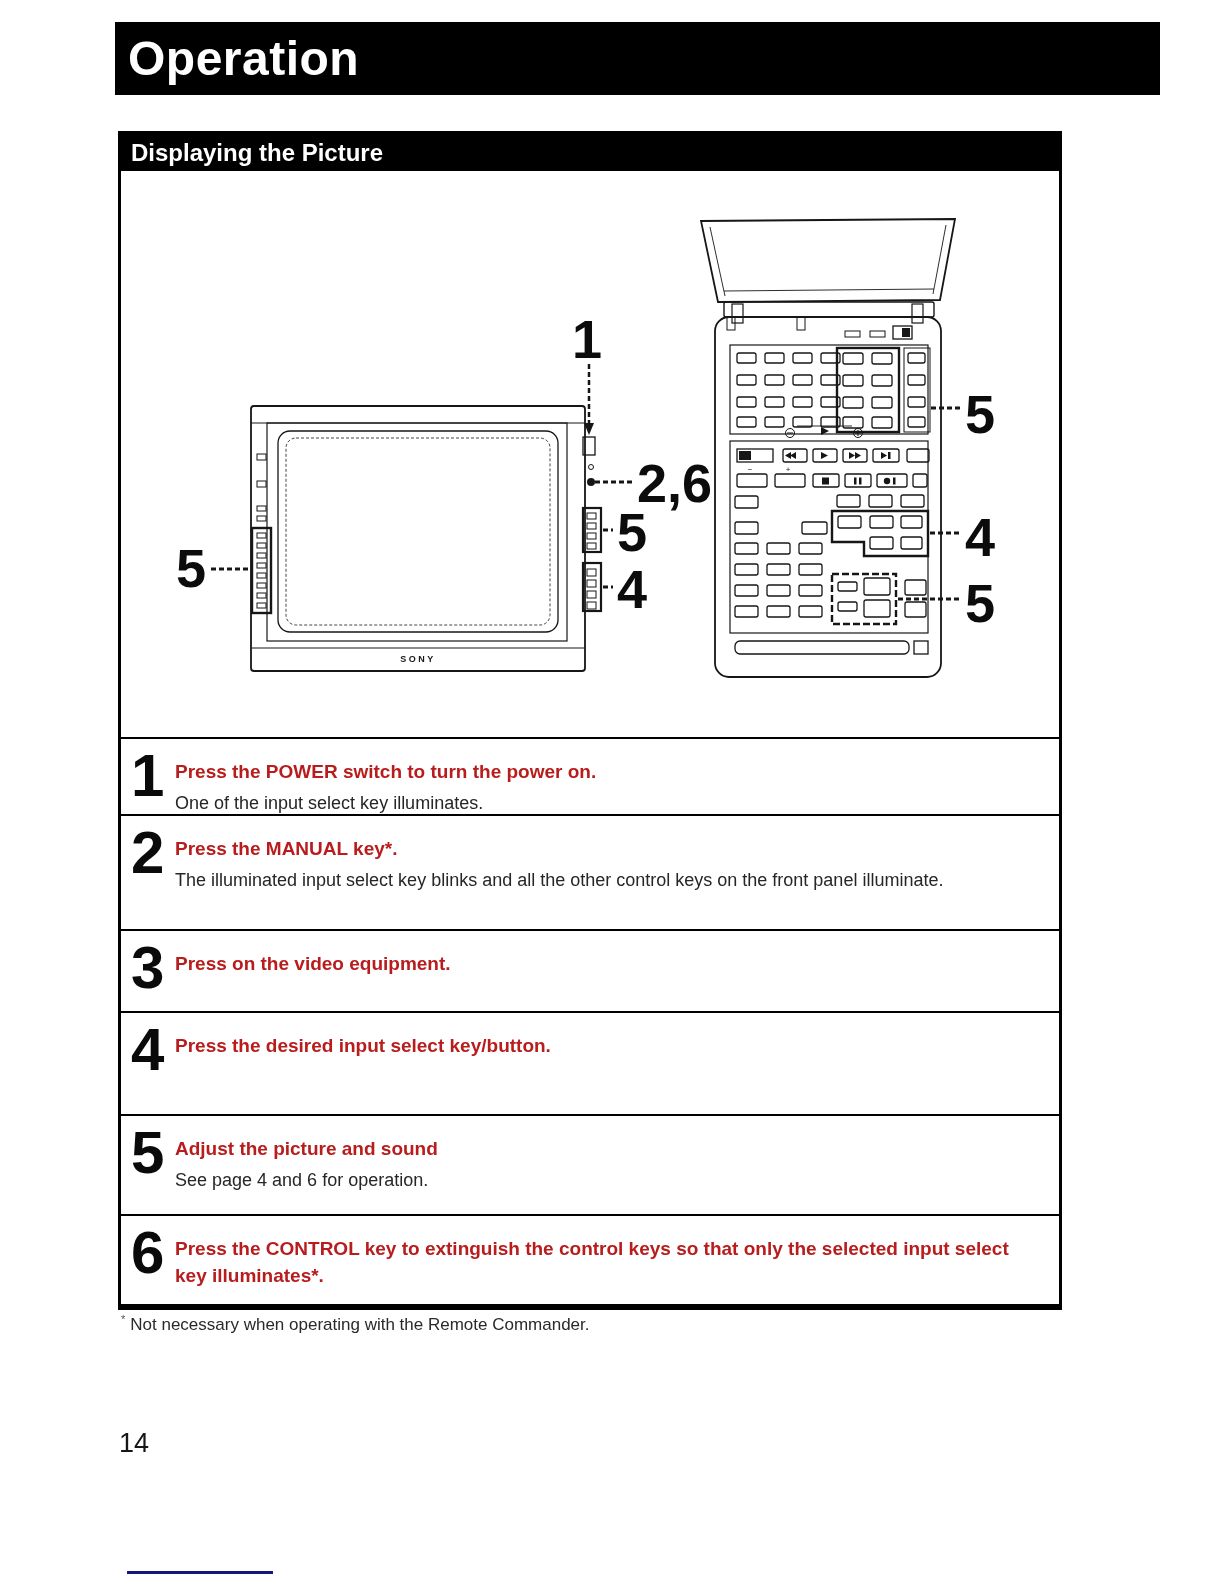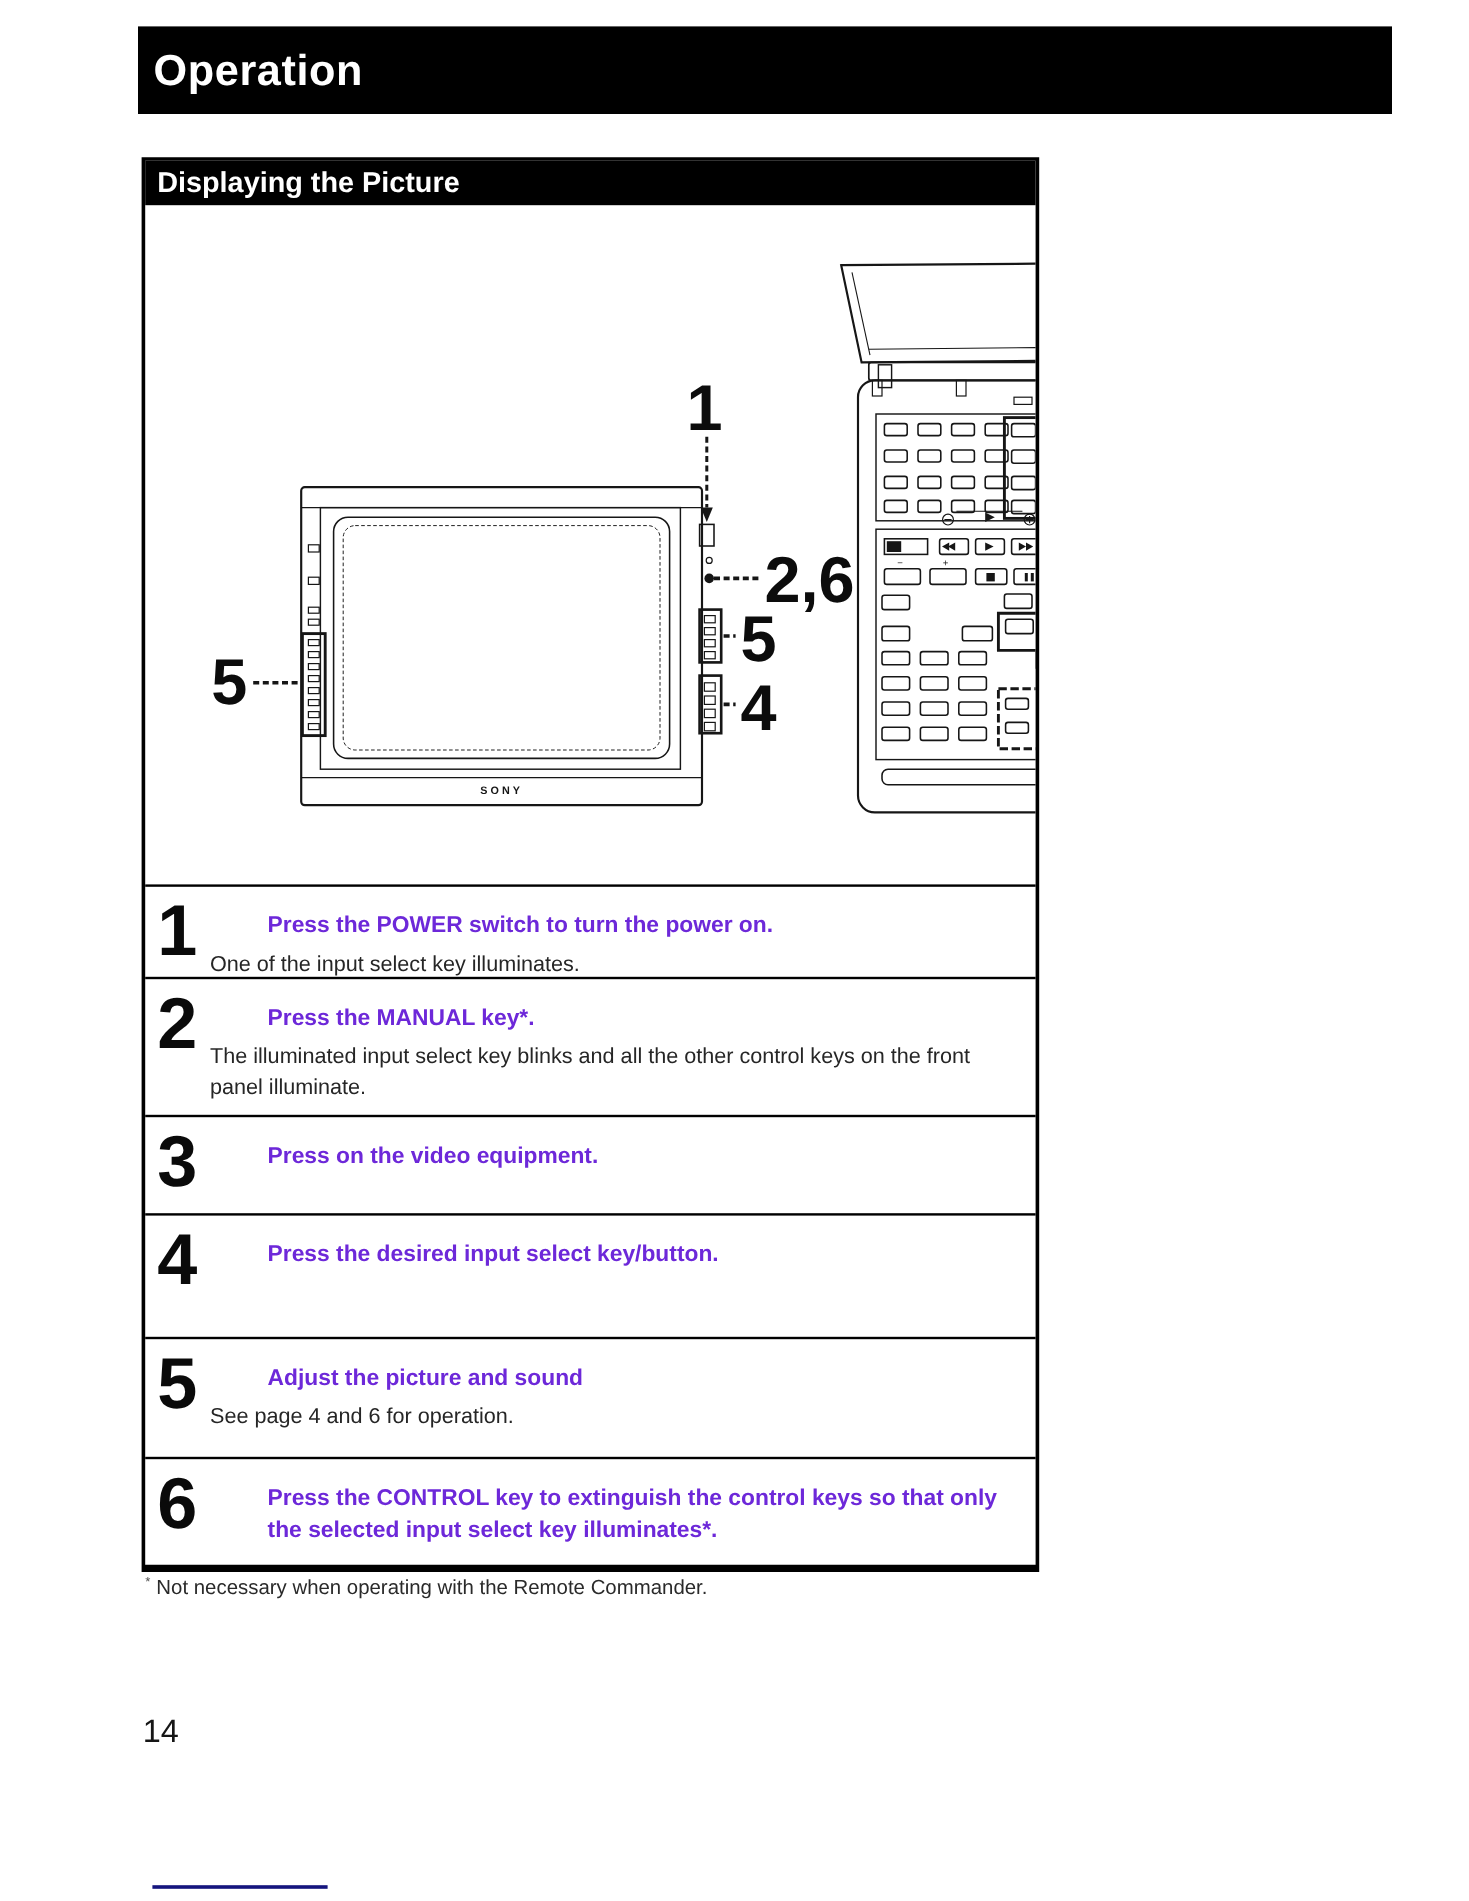--- a/index.html
+++ b/index.html
@@ -5,37 +5,37 @@
   html,body{margin:0;padding:0;}
   body{
     width:1224px;height:1584px;background:#ffffff;position:relative;
     font-family:"Liberation Sans",sans-serif;color:#111;
     -webkit-font-smoothing:antialiased;
   }
   .op-bar{
     position:absolute;left:115px;top:22px;width:1045px;height:73px;
     background:#000;color:#fff;display:flex;align-items:center;
   }
-  .op-bar .t{font-size:36px;font-weight:bold;margin-left:13px;letter-spacing:.5px;}
+  .op-bar .t{font-size:48px;font-weight:bold;margin-left:13px;letter-spacing:.5px;}
   .main-box{
-    position:absolute;left:118px;top:131px;width:748px;box-sizing:border-box;
+    position:absolute;left:118px;top:131px;width:944px;box-sizing:border-box;
     border:3px solid #000;border-bottom-width:6px;background:#fff;
   }
   .panel-bar{height:37px;background:#000;color:#fff;display:flex;align-items:center;}
   .panel-bar .t{font-size:24px;font-weight:bold;margin-left:10px;}
   .diagram{height:566px;position:relative;overflow:hidden;}
   .diagram svg{display:block;}
   .step{position:relative;border-top:2px solid #000;box-sizing:border-box;}
   .s1{height:77px}.s2{height:115px}.s3{height:82px}.s4{height:103px}.s5{height:100px}.s6{height:90px}
   .step .num{
     position:absolute;left:10px;top:10px;font-size:60px;font-weight:bold;
     line-height:.9;letter-spacing:-2px;color:#0a0a0a;
   }
   .step .content{margin-left:54px;padding-top:20px;padding-right:18px;}
-  .heading{font-size:19px;font-weight:bold;color:#6d28d9;line-height:1.42;max-width:900px;margin-left:48px;}
+  .heading{font-size:19px;font-weight:bold;color:#b91c1c;line-height:1.42;max-width:900px;}
   .bodyline{font-size:18px;color:#262626;line-height:1.45;max-width:880px;margin-top:4px;}
   .footnote{position:absolute;left:121px;top:1313px;font-size:17px;color:#2a2a2a;}
   .footnote .mark{font-size:11px;vertical-align:super;color:#555;margin-right:5px;}
   .pagenum{position:absolute;left:119px;top:1428px;font-size:27px;color:#161616;text-align:center;}
   .blue-line{position:absolute;left:127px;top:1571px;width:146px;height:3px;background:#15157e;}
   
   .ln{stroke:#161616;fill:none;}
   .fillk{fill:#161616;stroke:none;}
   .callout-num{font-family:"Liberation Sans",sans-serif;font-size:54px;font-weight:bold;fill:#0c0c0c;}
 </style>

